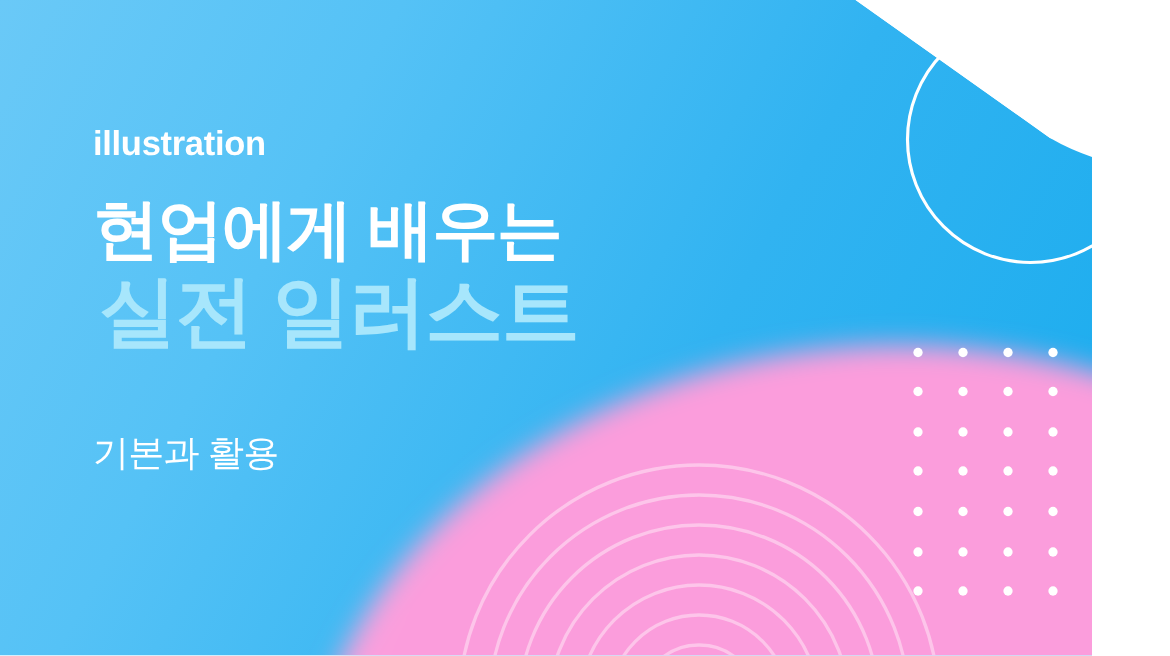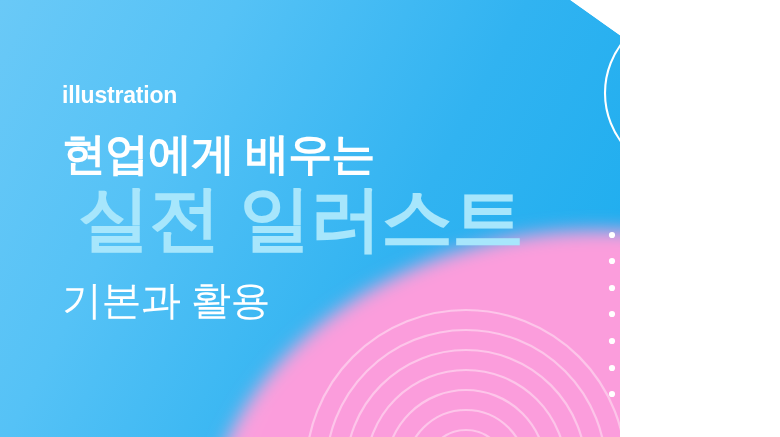--- a/index.html
+++ b/index.html
@@ -6,21 +6,21 @@
     margin: 0;
     padding: 0;
     background: #ffffff;
   }
   body {
     font-family: "Liberation Sans", "DejaVu Sans", sans-serif;
   }
 
   #banner {
     position: relative;
-    width: 620px;
+    width: 728px;
     height: 437px;
     overflow: hidden;
     background: linear-gradient(118deg, #6ac9f7 0%, #55c2f6 28%, #31b3f1 62%, #19ACEE 100%);
   }
 
   
 
   .layer {
     position: absolute;
     inset: 0;
@@ -55,36 +55,36 @@
     font-size: 44px;
     font-weight: 700;
     color: #ffffff;
     line-height: 1.04;
     letter-spacing: -1px;
     margin: 0;
     white-space: nowrap;
   }
 
   #headline-2 {
-    font-size: 72px;
+    font-size: 52px;
     font-weight: 700;
     color: #a7e6fc;
     line-height: 1.04;
     letter-spacing: -1px;
-    margin: 4px 0 0 16px;
+    margin: 4px 0 0 4px;
     white-space: nowrap;
   }
 
   #subtitle {
-    font-size: 40px;
+    font-size: 24px;
     font-weight: 400;
     color: #ffffff;
     line-height: 1;
     letter-spacing: -0.5px;
-    margin: 24px 0 0 0;
+    margin: 56px 0 0 0;
     white-space: nowrap;
   }
 </style>
 </head>
 <body>
 
 <div id="banner">
 
   <div class="layer">
     <svg viewBox="0 0 780 437" xmlns="http://www.w3.org/2000/svg" aria-hidden="true">

